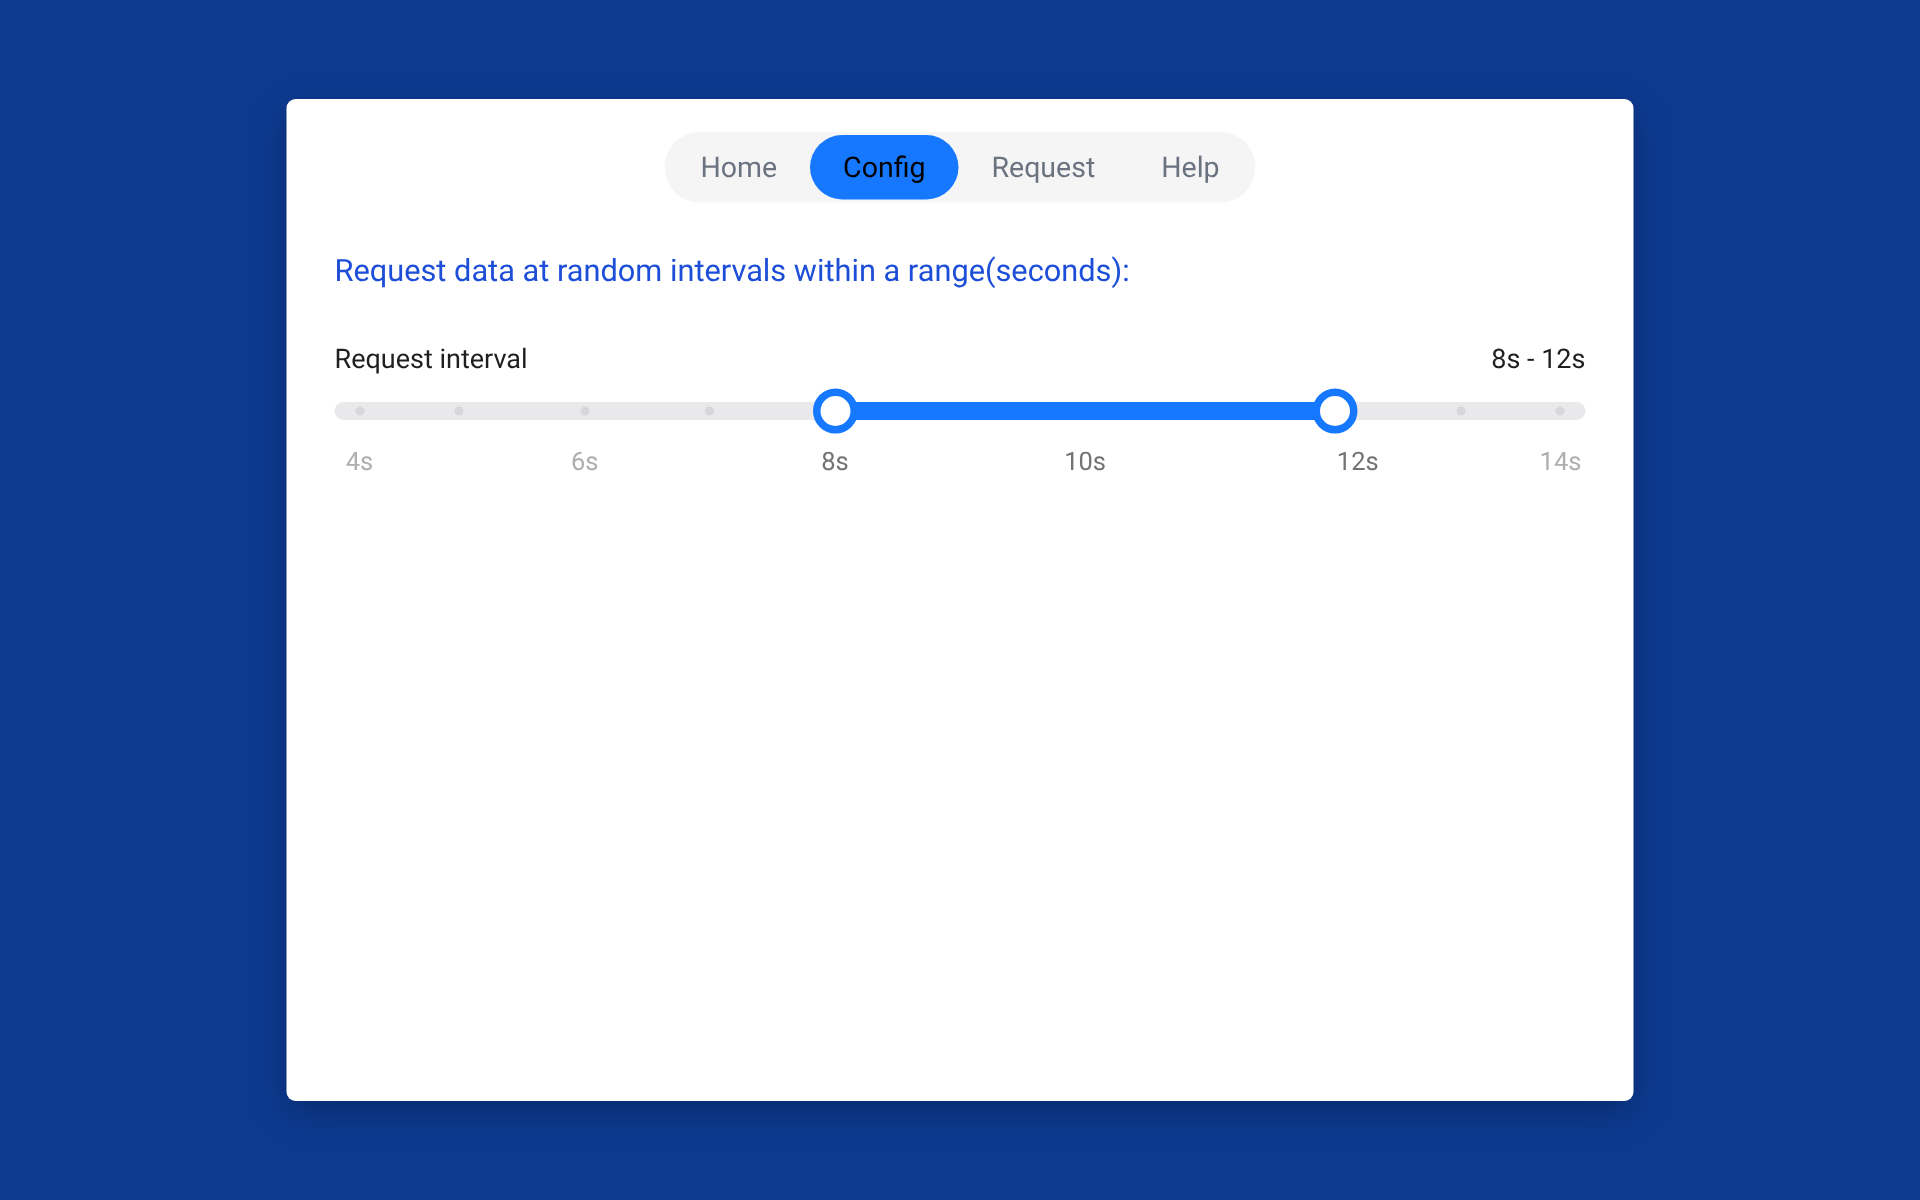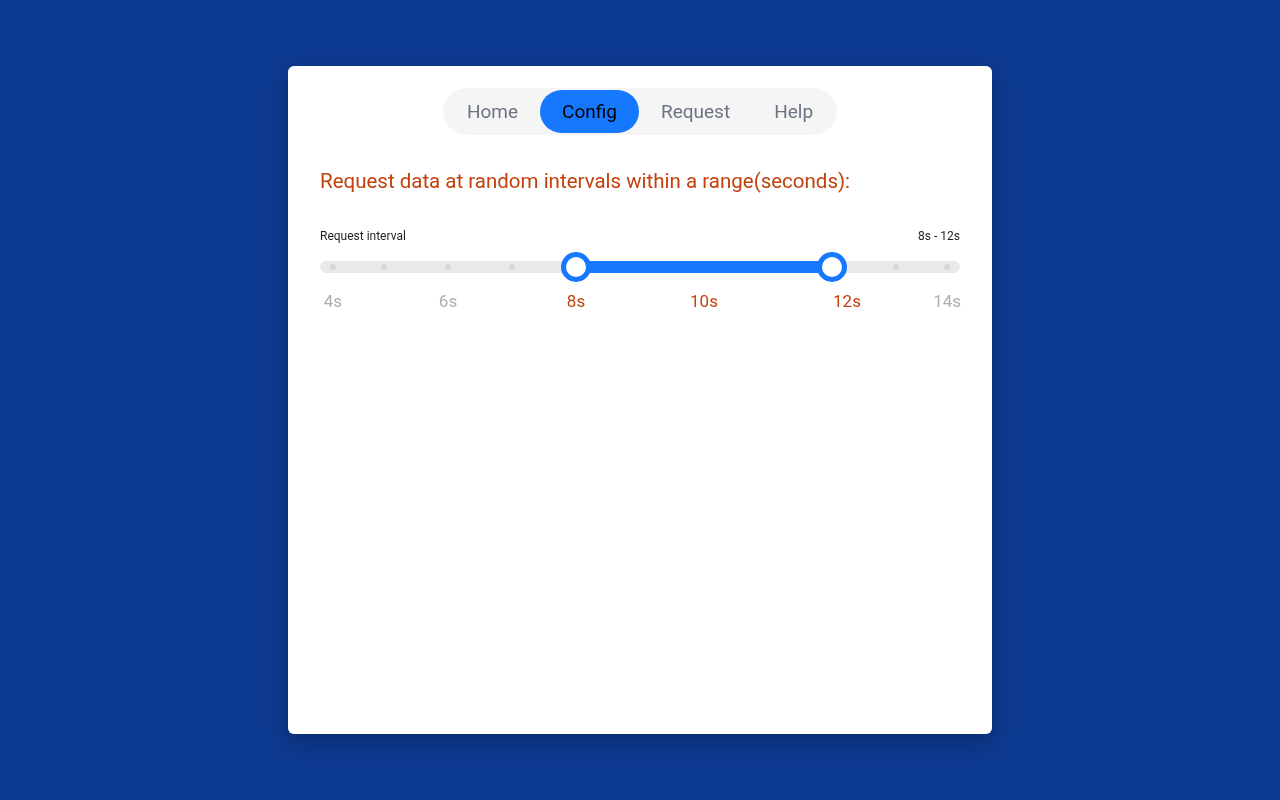--- a/index.html
+++ b/index.html
@@ -8,21 +8,21 @@
     width: 1280px;
     height: 800px;
     background: #0d3a91;
     font-family: -apple-system, BlinkMacSystemFont, "Segoe UI", Roboto, "Helvetica Neue", Arial, sans-serif;
     display: flex;
     align-items: flex-start;
     justify-content: center;
     padding-top: 66px;
   }
   .card {
-    width: 704px;
+    width: 898px;
     height: 668px;
     background: #ffffff;
     border-radius: 6px;
     box-shadow: 0 8px 24px rgba(0,0,0,0.25);
     padding: 22px 32px 32px 32px;
   }
 
   
   .tabs {
     display: flex;
@@ -45,31 +45,31 @@
     user-select: none;
   }
   .tab.active {
     background: #1677ff;
     color: #000000;
   }
 
   
   .heading {
     font-size: 20.5px;
-    color: #c2410c;
+    color: #1d4ed8;
     margin: 0 0 36px 0;
     font-weight: 400;
   }
 
   
   .interval-row {
     display: flex;
     justify-content: space-between;
     align-items: flex-end;
-    font-size: 12px;
+    font-size: 18px;
     color: #1f1f1f;
     margin-bottom: 18px;
   }
 
   
   .slider-wrap {
     position: relative;
     width: 100%;
   }
   .rail {
@@ -118,21 +118,21 @@
     height: 22px;
     font-size: 17px;
     color: #aeaeb2;
   }
   .mark {
     position: absolute;
     transform: translateX(-50%);
     white-space: nowrap;
   }
   .mark.sel {
-    color: #c2410c;
+    color: #737373;
   }
 </style>
 </head>
 <body>
 
 <div class="card">
 
   <div class="tabs">
     <div class="tab-group">
       <div class="tab">Home</div>

